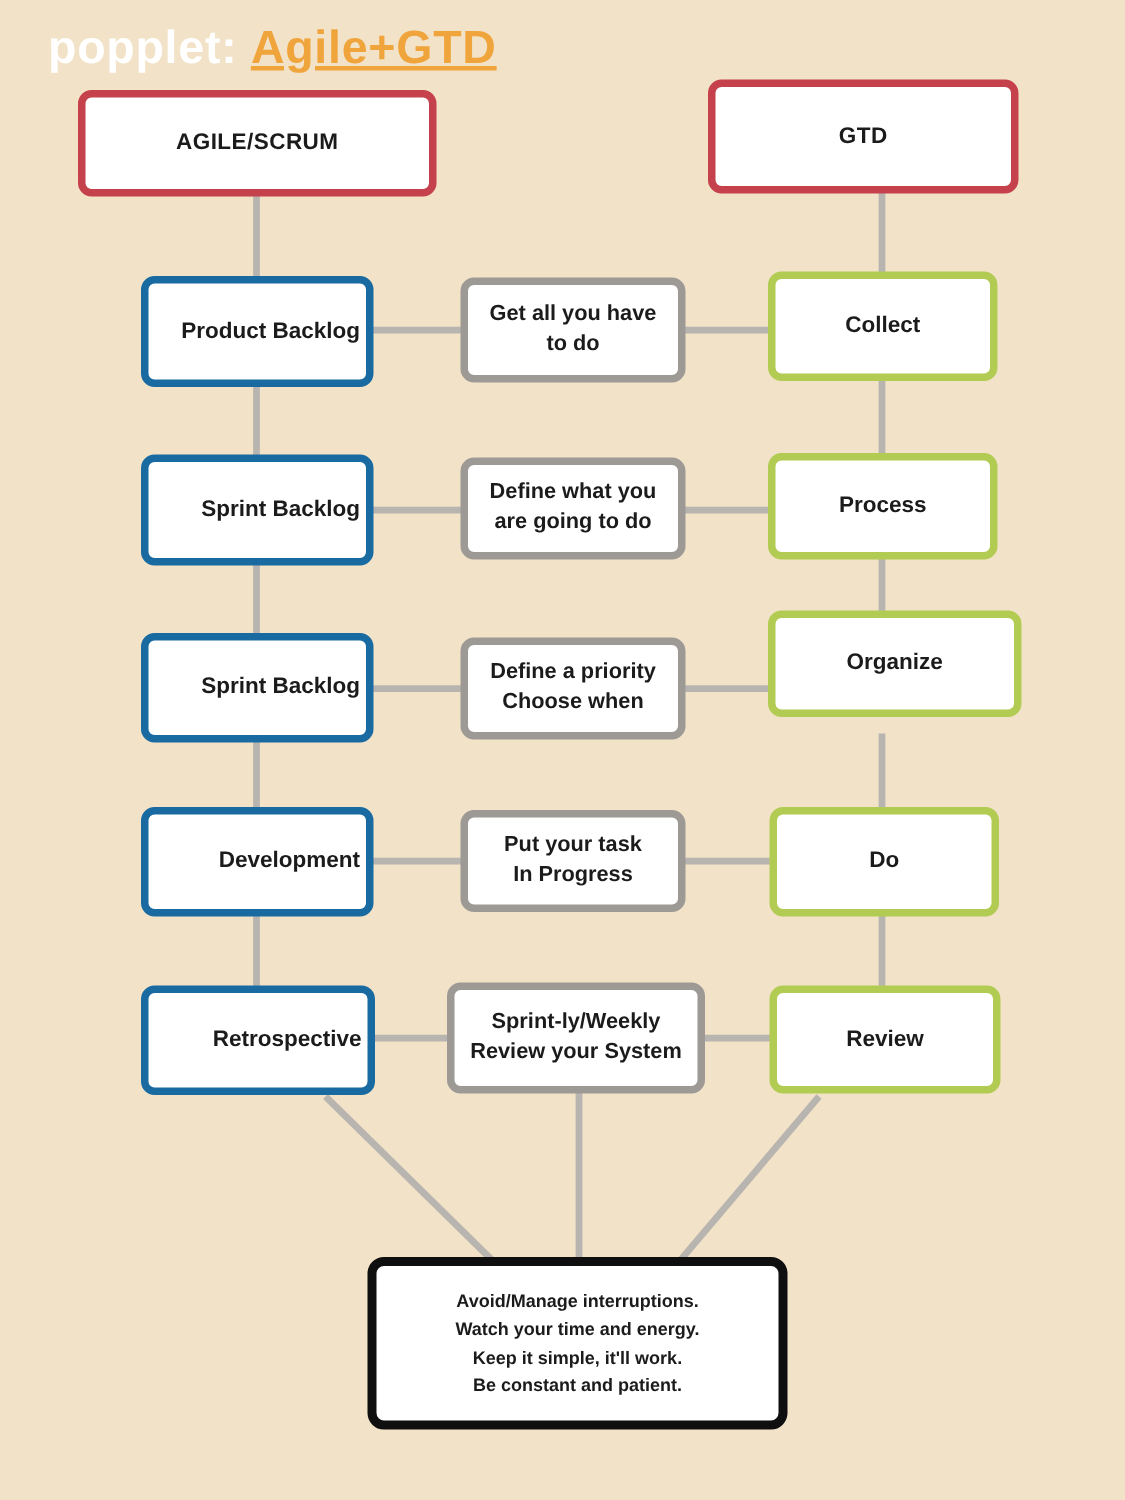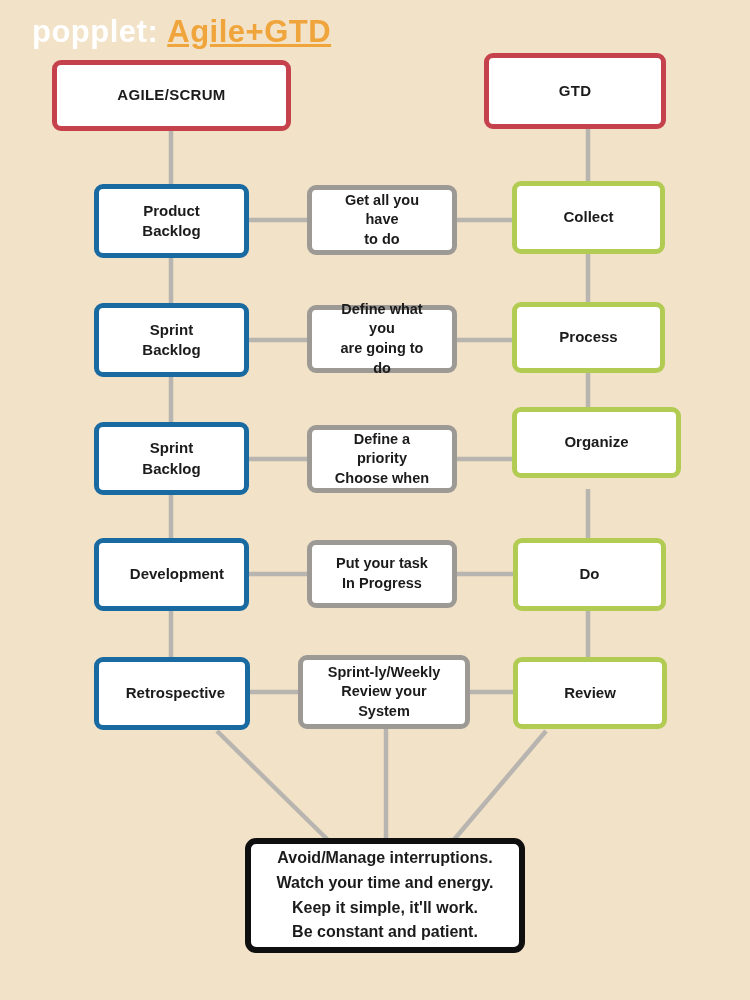--- a/index.html
+++ b/index.html
@@ -53,39 +53,39 @@
     position:absolute;
     z-index:2;
     box-sizing:border-box;
     background:var(--node_fill);
     border:5px solid var(--node_gray_border);
     border-radius:9px;
     display:flex;
     align-items:center;
     justify-content:center;
     text-align:center;
-    padding:4px 20px;
+    padding:4px 4px;
   }
   .popple .plabel{
     white-space:pre-line;
     font-weight:bold;
     font-size:15px;
     line-height:1.35;
     color:var(--label_text);
   }
   .popple.red{   border-color:var(--node_red_border); }
   .popple.blue{  border-color:var(--node_blue_border);justify-content:flex-end; }
   .popple.green{ border-color:var(--node_green_border); }
   .popple.gray{  border-color:var(--node_gray_border); }
   .popple.gray .plabel{ font-size:14.5px; }
   .popple.black{
     border:6px solid var(--node_black_border);
     border-radius:11px;
   }
-  .popple.black .plabel{ font-size:16px; line-height:1.55; }
+  .popple.black .plabel{ font-size:12px; line-height:1.55; }
   .popple.root .plabel{ letter-spacing:0.3px; }
 </style>
 </head>
 <body>
 
 <div class="stage">
 
   <svg class="wires" viewBox="0 0 750 1000" xmlns="http://www.w3.org/2000/svg">
 
     <line x1="171" y1="128" x2="171" y2="188"></line>
@@ -116,21 +116,21 @@
     <line x1="546" y1="731" x2="452" y2="842"></line>
   </svg>
 
   <header class="brand">
     <span class="logo">popplet:</span><span class="title">Agile+GTD</span>
   </header>
 
   <div class="popple red root" style="left:52px;top:60px;width:239px;height:71px">
     <span class="plabel">AGILE/SCRUM</span>
   </div>
-  <div class="popple red root" style="left:484px;top:53px;width:182px;height:76px">
+  <div class="popple red root" style="left:472px;top:53px;width:207px;height:76px">
     <span class="plabel">GTD</span>
   </div>
 
   <div class="popple blue" style="left:94px;top:184px;width:155px;height:74px">
     <span class="plabel">Product Backlog</span>
   </div>
   <div class="popple gray" style="left:307px;top:185px;width:150px;height:70px">
     <span class="plabel">Get all you have
 to do</span>
   </div>

